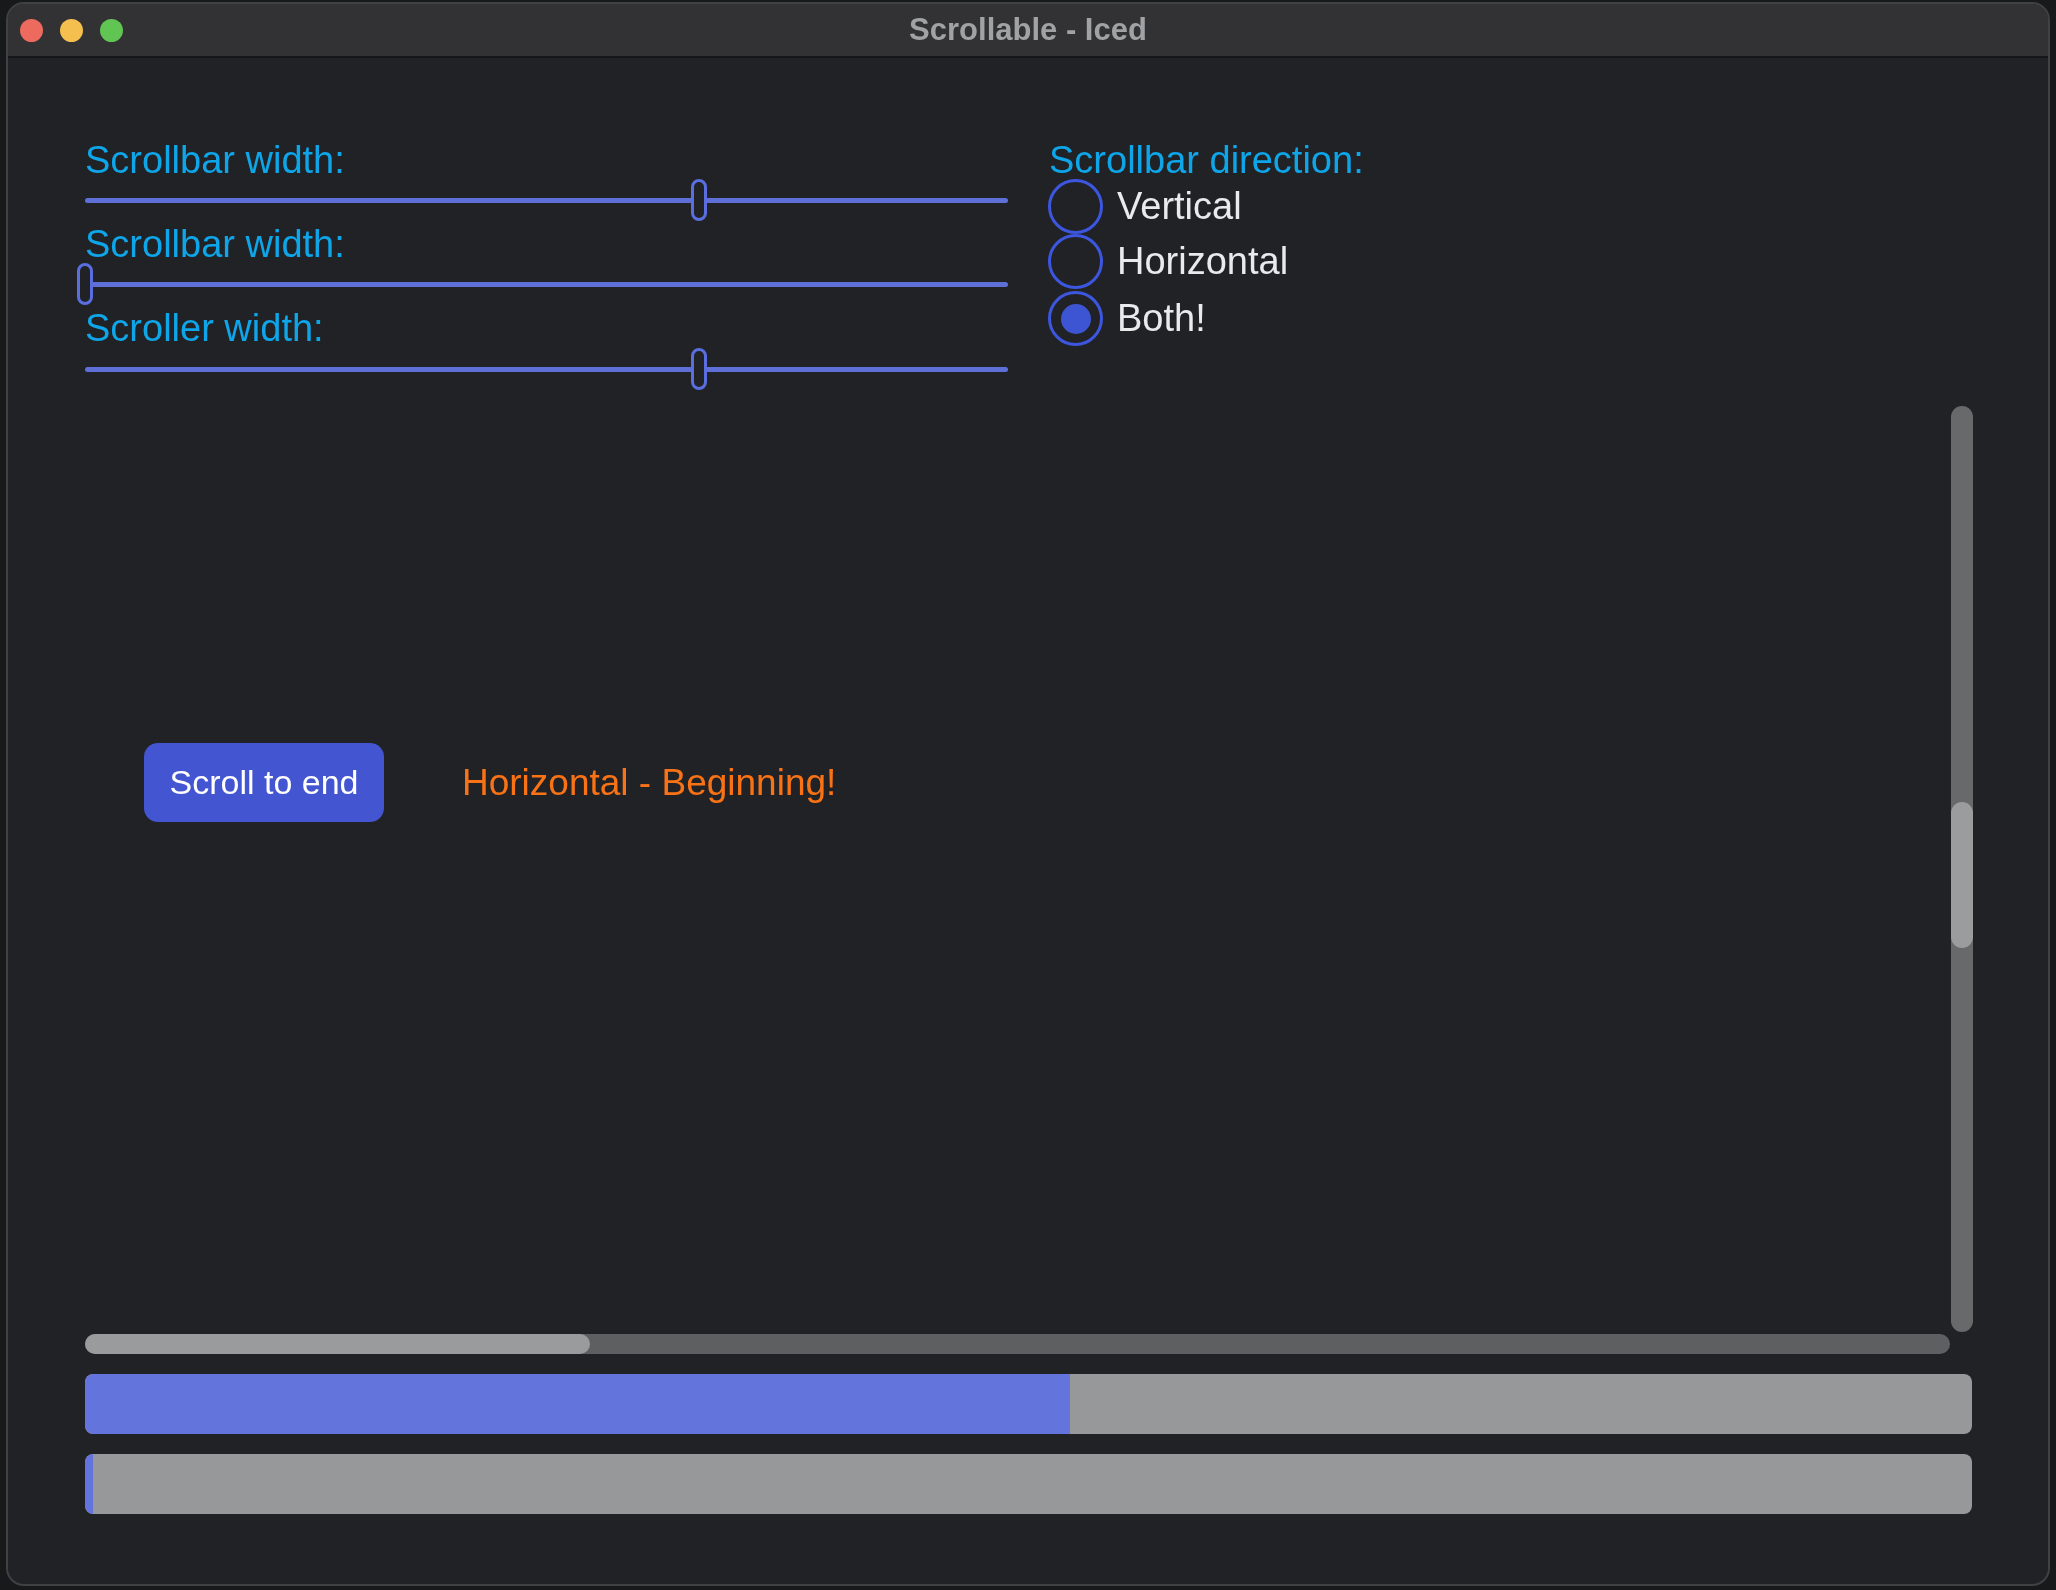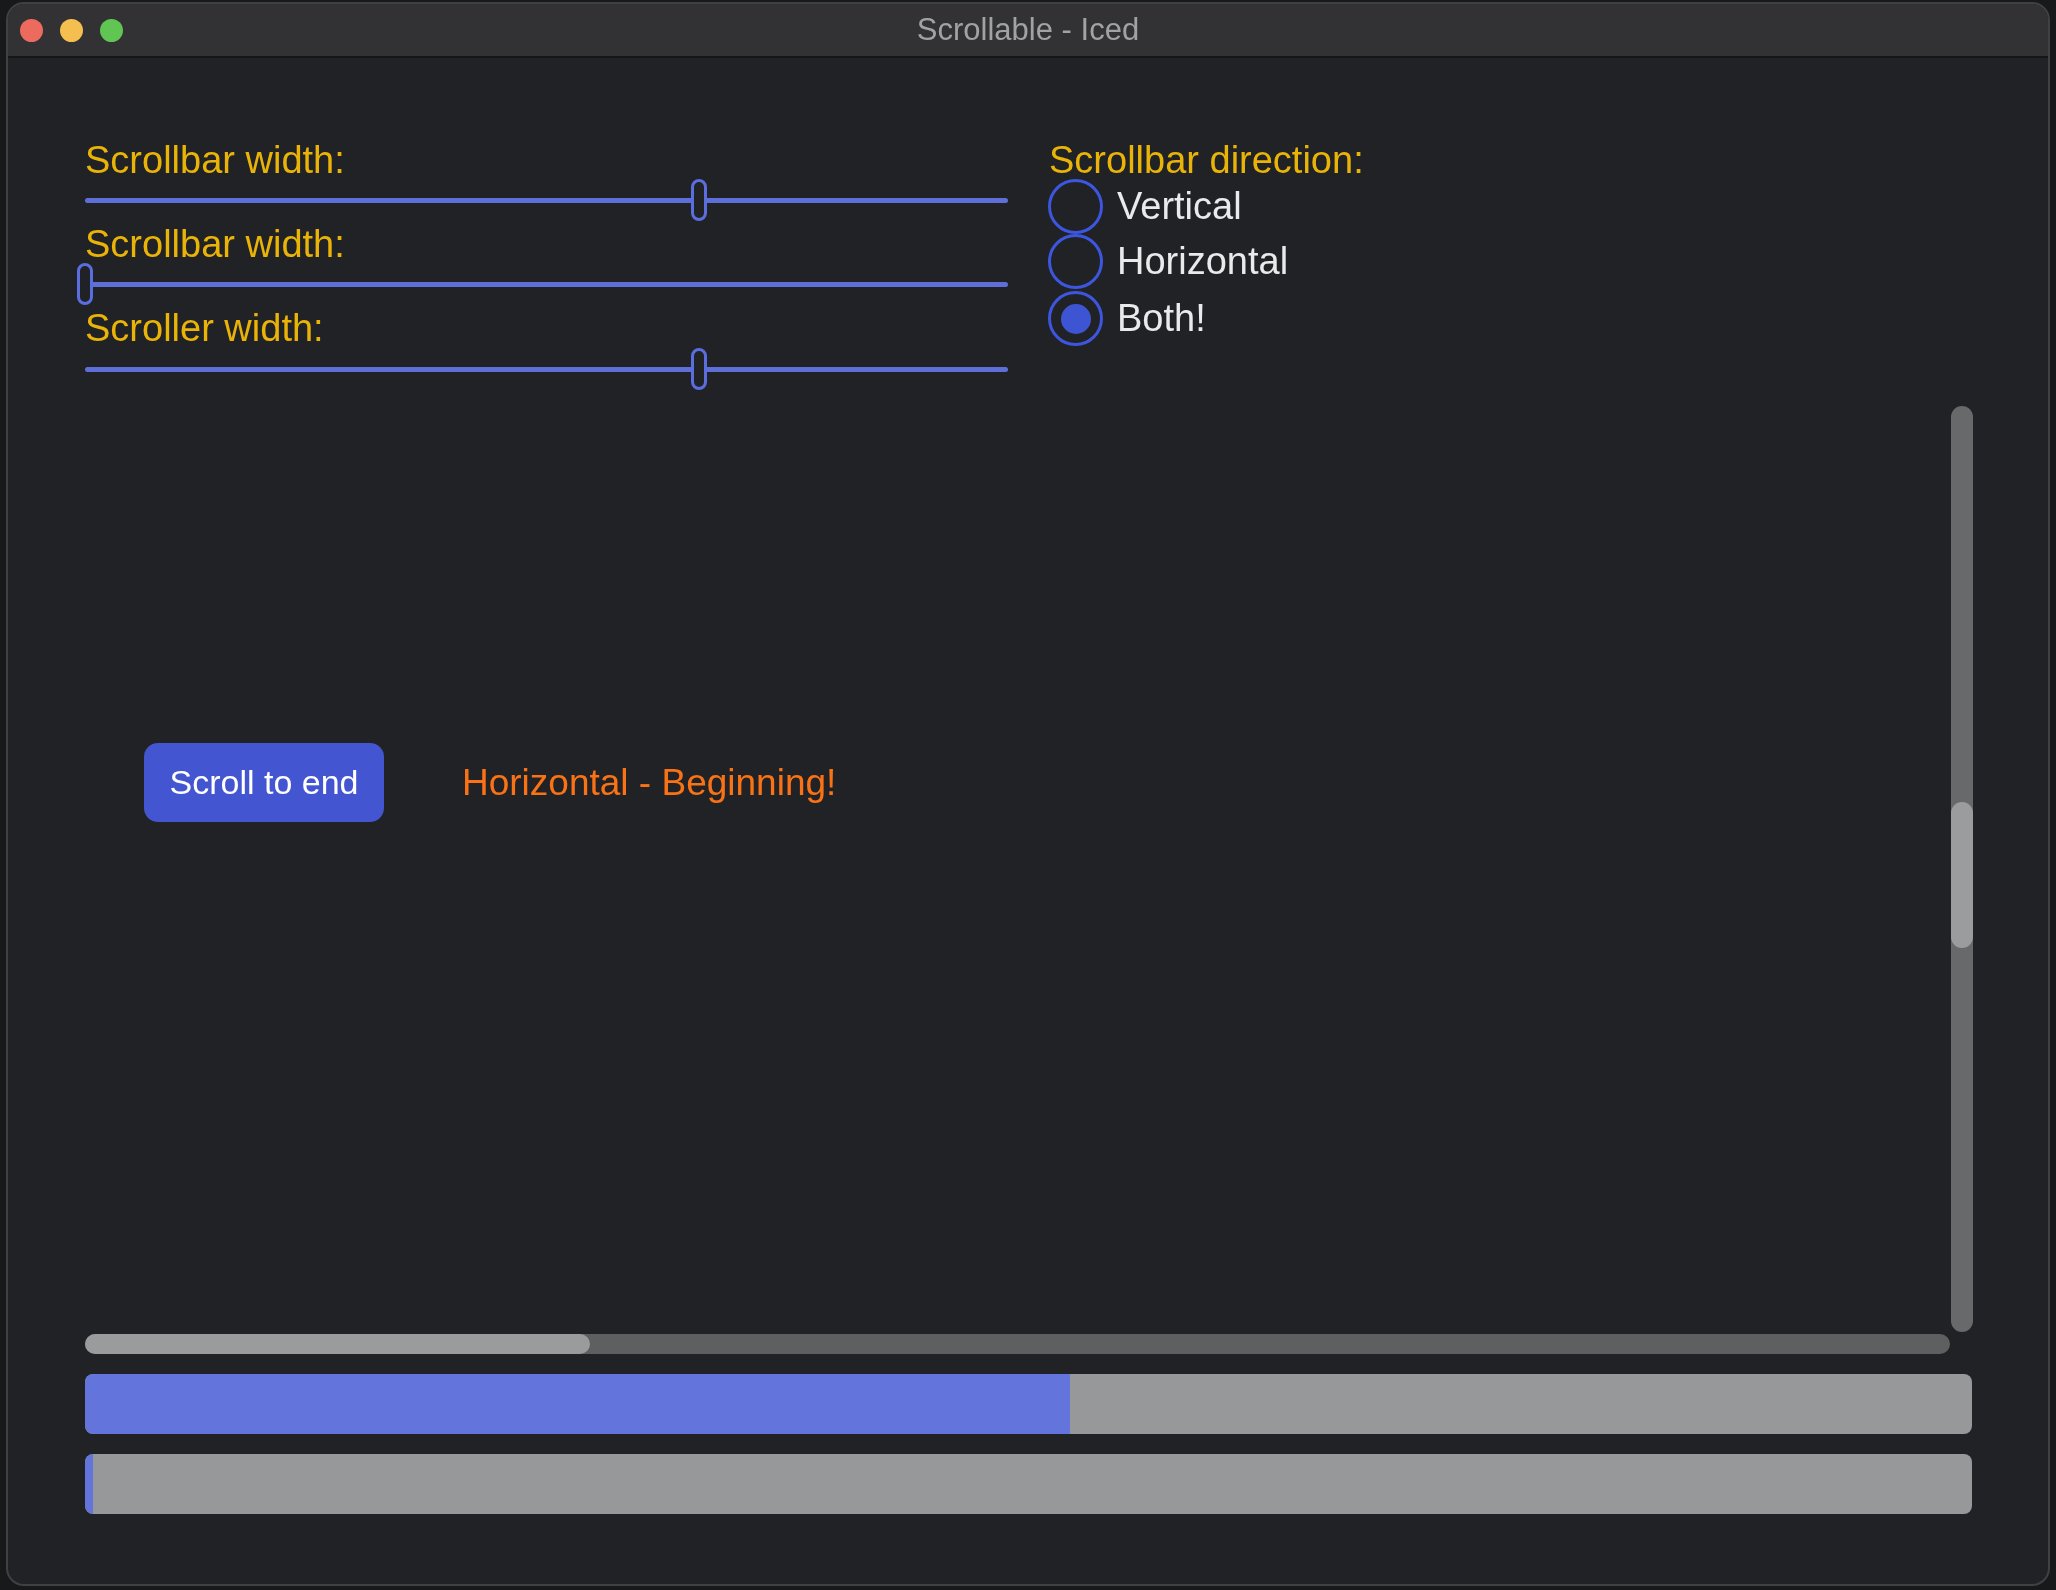--- a/index.html
+++ b/index.html
@@ -17,24 +17,24 @@
     position:absolute;left:0;top:0;right:0;height:52px;
     background:#323234;border-bottom:2px solid #161618;
   }
   .lights{position:absolute;left:12px;top:15px;display:flex;gap:17px;}
   .light{width:23px;height:23px;border-radius:50%;display:inline-block;}
   .light.red{background:#ed6a5e;}
   .light.yellow{background:#f4bf4f;}
   .light.green{background:#61c554;}
   .title{
     position:absolute;left:0;right:0;top:0;height:52px;line-height:52px;
-    text-align:center;font-weight:normal;font-size:31px;color:#a0a2a4;
+    text-align:center;font-weight:bold;font-size:31px;color:#a0a2a4;
   }
   .ctl-label{
-    position:absolute;color:#eab308;font-size:38px;line-height:40px;white-space:nowrap;
+    position:absolute;color:#0ea5e9;font-size:38px;line-height:40px;white-space:nowrap;
   }
   .slider{position:absolute;width:923px;height:44px;}
   .slider .rail{
     position:absolute;left:0;right:0;top:20px;height:5px;border-radius:3px;
     background:#5e70d8;
   }
   .slider .handle{
     position:absolute;top:1px;width:16px;height:42px;border-radius:9px;
     background:#202225;border:3px solid #5b6ee0;box-sizing:border-box;
   }

